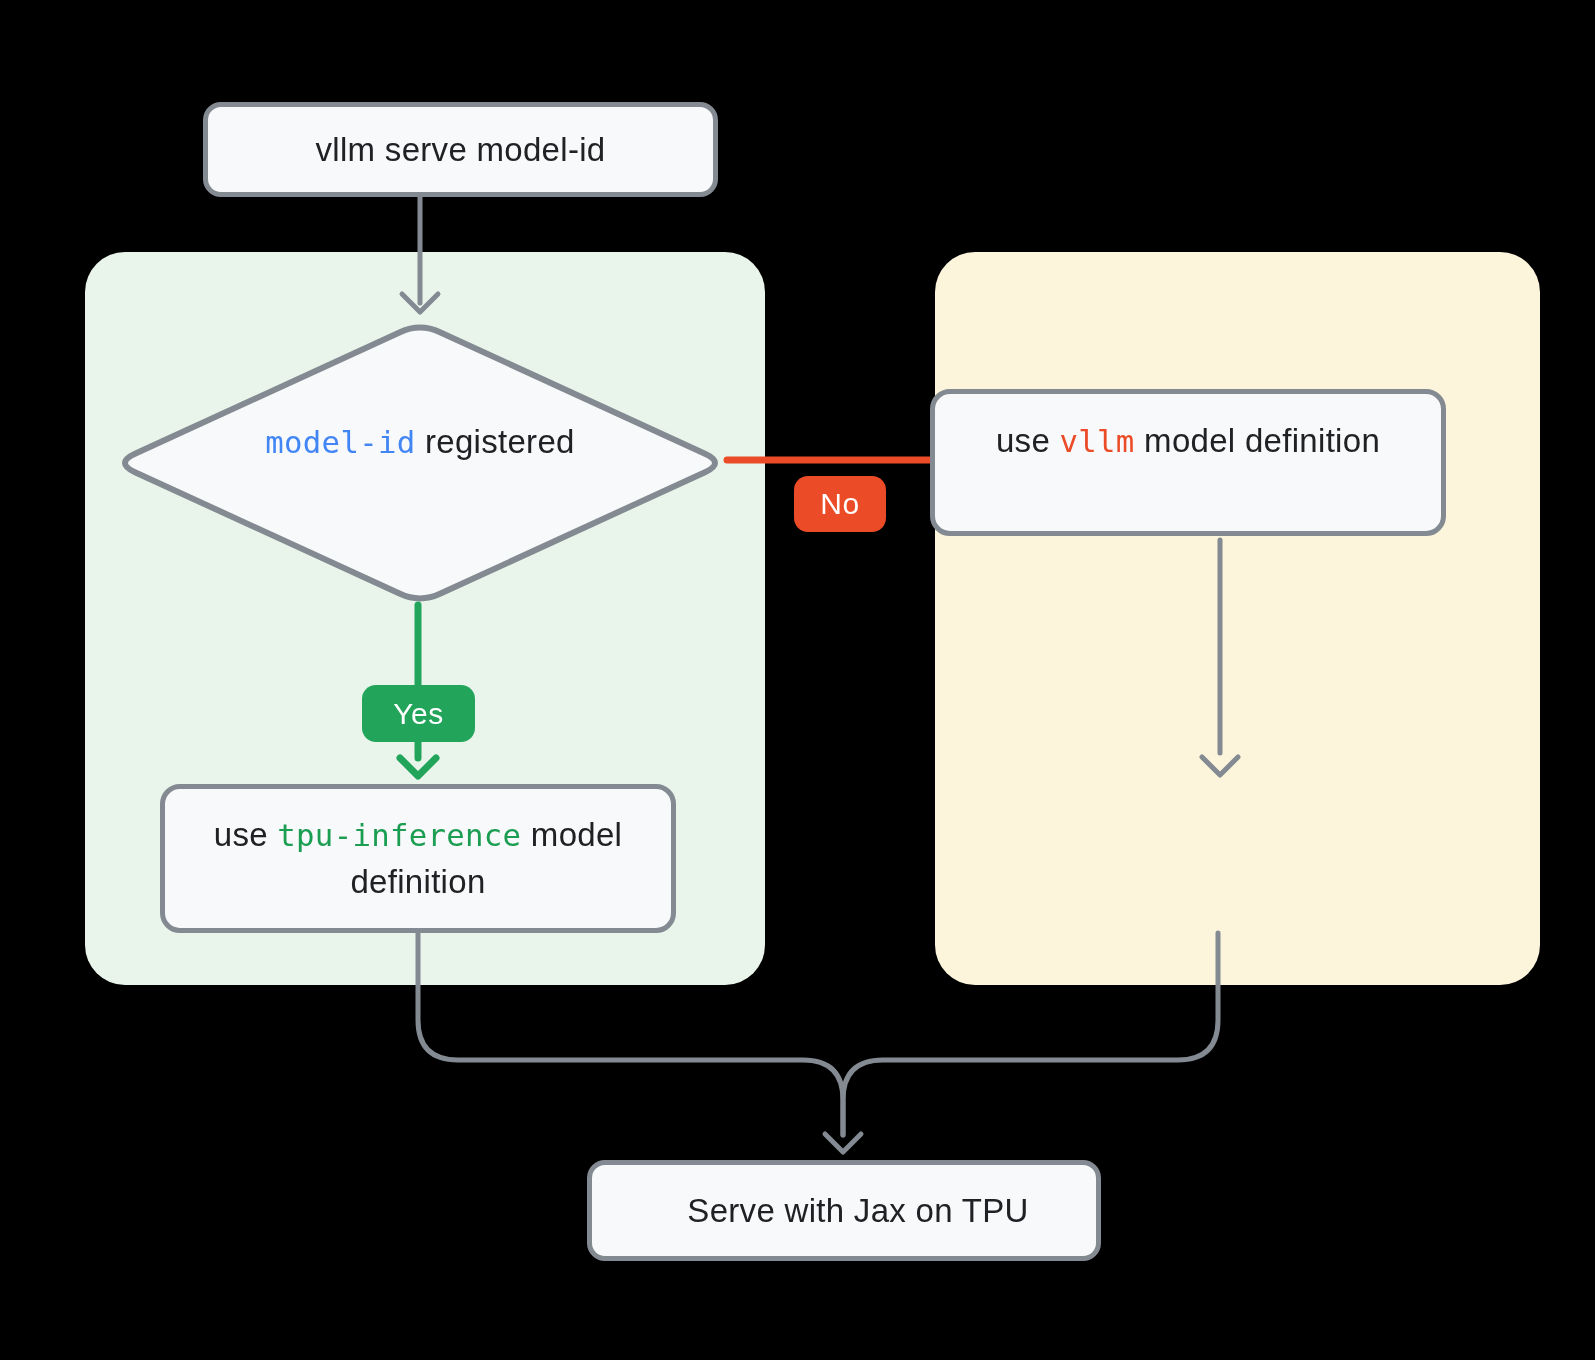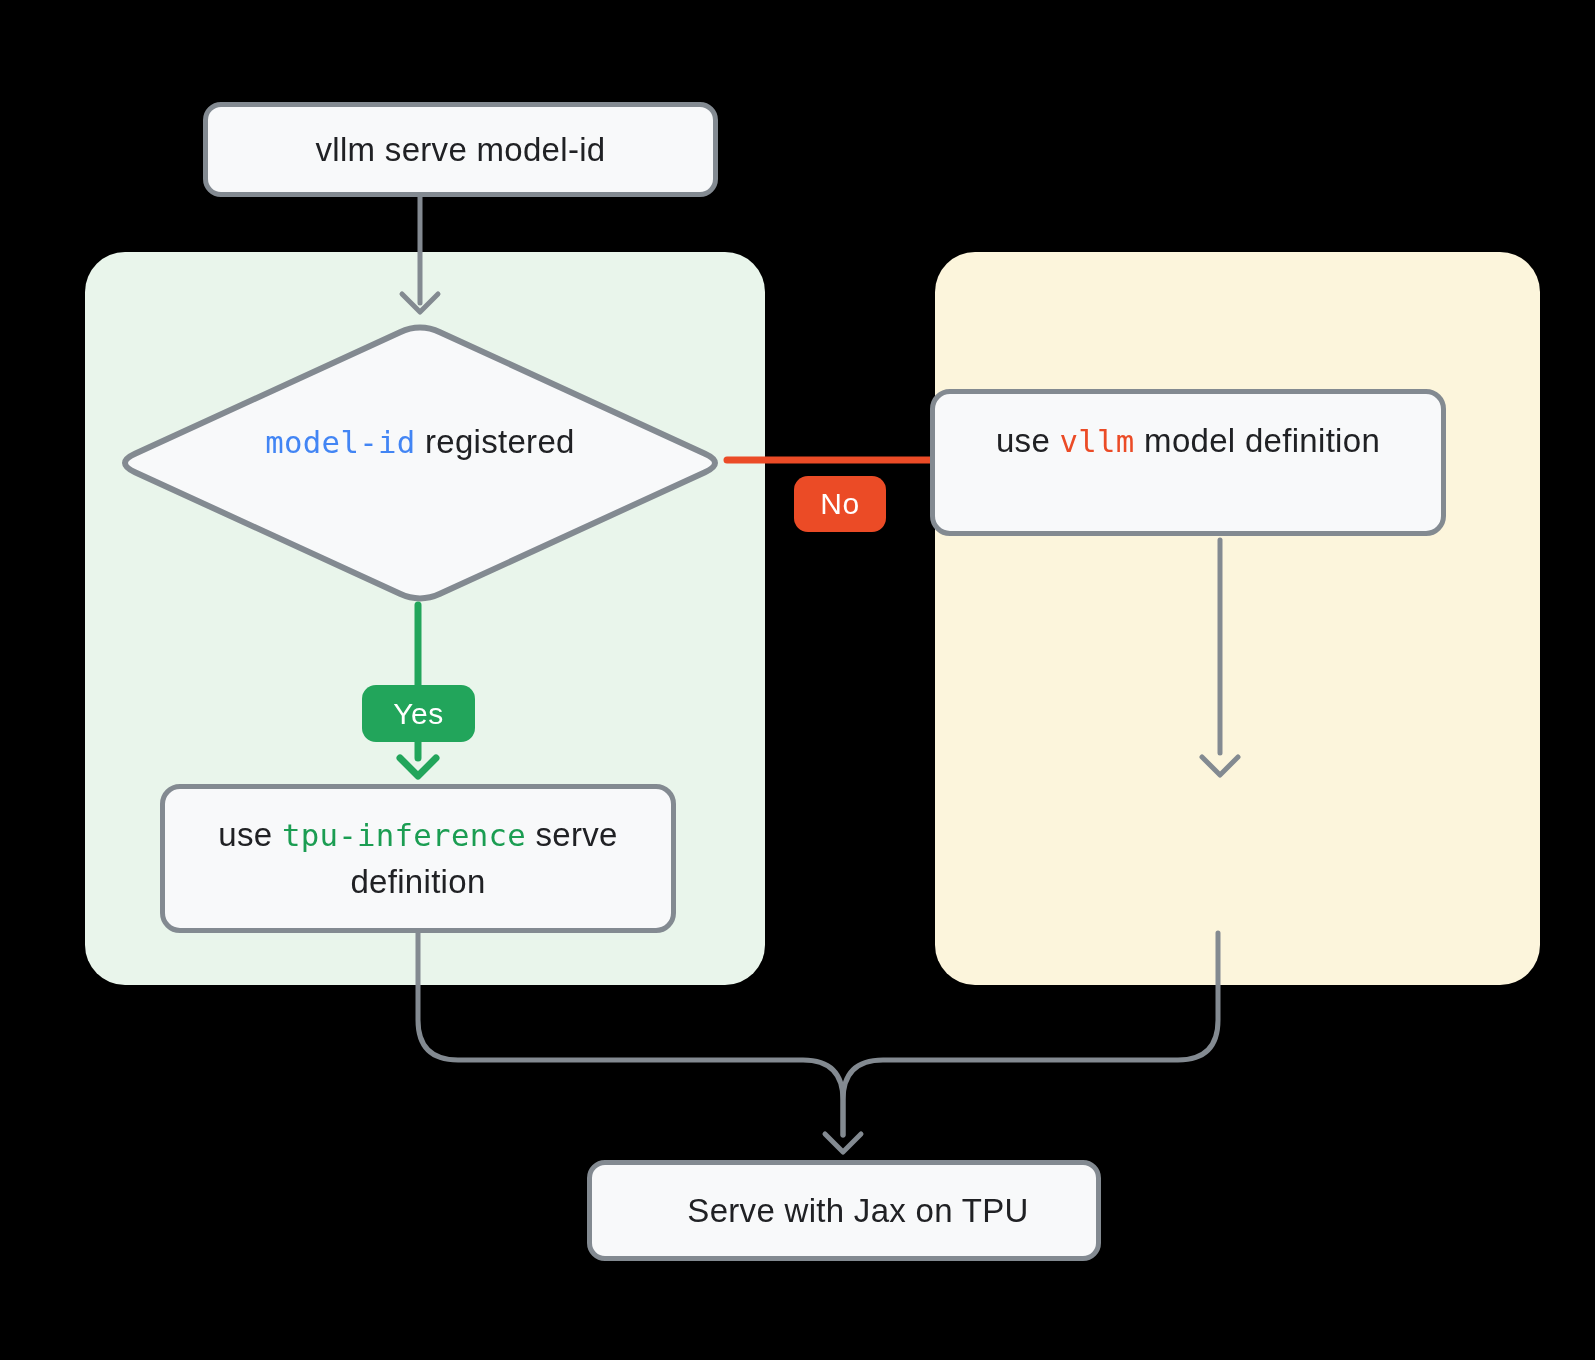--- a/index.html
+++ b/index.html
@@ -88,21 +88,21 @@
 
   <div class="badge" id="badge-yes">
     <span>Yes</span>
   </div>
 
   <div class="box top-align" id="node-vllm">
     <div><span>use </span><span class="code-orange">vllm</span><span> model definition</span></div>
   </div>
 
   <div class="box" id="node-tpu">
-    <div><span>use </span><span class="code-green">tpu-inference</span><span> serve</span><br><span>definition</span></div>
+    <div><span>use </span><span class="code-green">tpu-inference</span><span> model</span><br><span>definition</span></div>
   </div>
 
 
   <div class="box" id="node-end">
     <span>Serve with Jax on TPU</span>
   </div>
 
 </div>
 
 </body></html>

